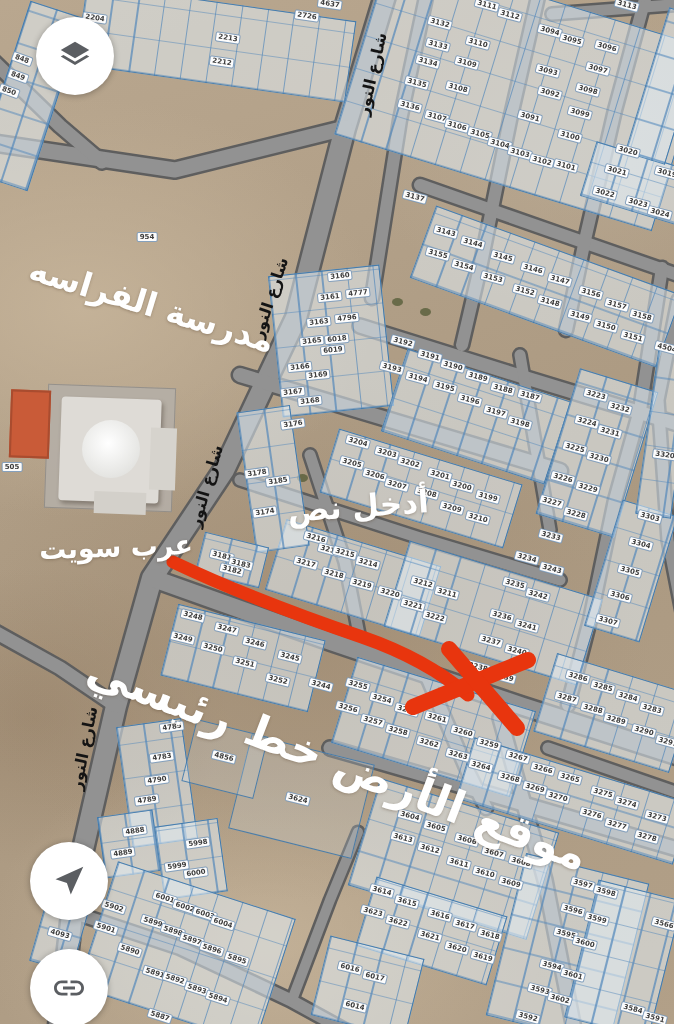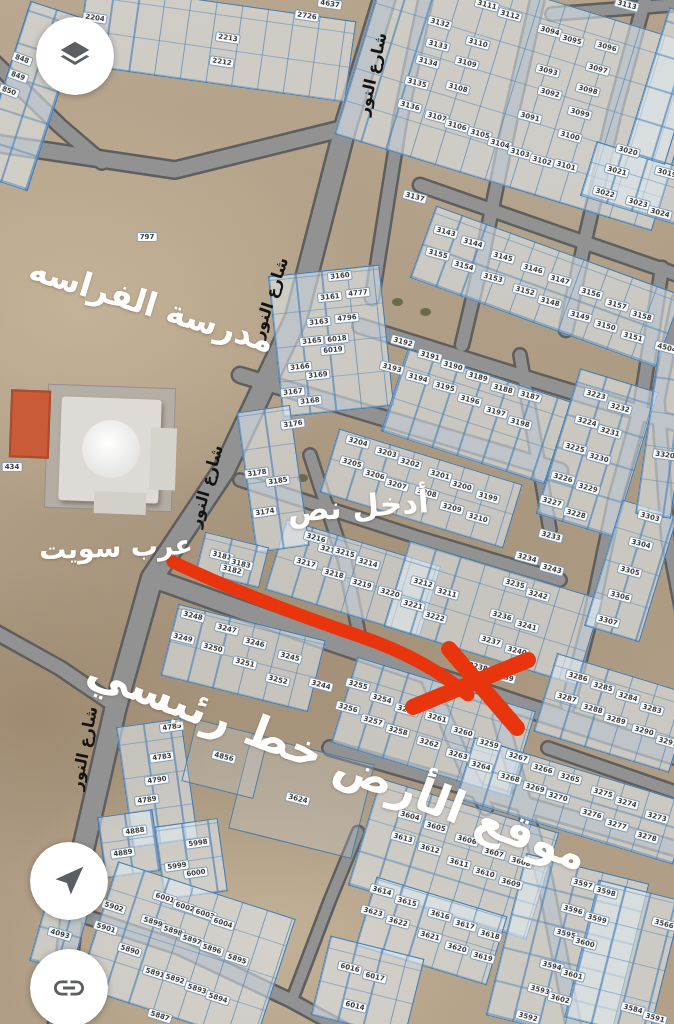--- a/index.html
+++ b/index.html
@@ -144,22 +144,22 @@
     </div>
   <div id="chips-layer">
       <div class="chip" style="left: 22px; top: 59px; transform: translate(-50%, -50%) rotate(20deg);">848</div>
       <div class="chip" style="left: 18px; top: 76px; transform: translate(-50%, -50%) rotate(20deg);">849</div>
       <div class="chip" style="left: 9px; top: 91px; transform: translate(-50%, -50%) rotate(20deg);">850</div>
       <div class="chip" style="left: 95px; top: 18px; transform: translate(-50%, -50%) rotate(8deg);">2204</div>
       <div class="chip" style="left: 228px; top: 38px; transform: translate(-50%, -50%) rotate(8deg);">2213</div>
       <div class="chip" style="left: 222px; top: 62px; transform: translate(-50%, -50%) rotate(8deg);">2212</div>
       <div class="chip" style="left: 307px; top: 16px; transform: translate(-50%, -50%) rotate(8deg);">2726</div>
       <div class="chip" style="left: 330px; top: 4px; transform: translate(-50%, -50%) rotate(8deg);">4637</div>
-      <div class="chip" style="left: 147px; top: 237px; transform: translate(-50%, -50%) rotate(0deg);">797</div>
-      <div class="chip" style="left: 12px; top: 467px; transform: translate(-50%, -50%) rotate(0deg);">434</div>
+      <div class="chip" style="left: 147px; top: 237px; transform: translate(-50%, -50%) rotate(0deg);">954</div>
+      <div class="chip" style="left: 12px; top: 467px; transform: translate(-50%, -50%) rotate(0deg);">505</div>
       <div class="chip" style="left: 487px; top: 5px; transform: translate(-50%, -50%) rotate(15deg);">3111</div>
       <div class="chip" style="left: 510px; top: 15px; transform: translate(-50%, -50%) rotate(15deg);">3112</div>
       <div class="chip" style="left: 627px; top: 5px; transform: translate(-50%, -50%) rotate(15deg);">3113</div>
       <div class="chip" style="left: 440px; top: 23px; transform: translate(-50%, -50%) rotate(15deg);">3132</div>
       <div class="chip" style="left: 438px; top: 45px; transform: translate(-50%, -50%) rotate(15deg);">3133</div>
       <div class="chip" style="left: 478px; top: 43px; transform: translate(-50%, -50%) rotate(15deg);">3110</div>
       <div class="chip" style="left: 428px; top: 62px; transform: translate(-50%, -50%) rotate(15deg);">3134</div>
       <div class="chip" style="left: 467px; top: 63px; transform: translate(-50%, -50%) rotate(15deg);">3109</div>
       <div class="chip" style="left: 417px; top: 83px; transform: translate(-50%, -50%) rotate(15deg);">3135</div>
       <div class="chip" style="left: 458px; top: 88px; transform: translate(-50%, -50%) rotate(15deg);">3108</div>

